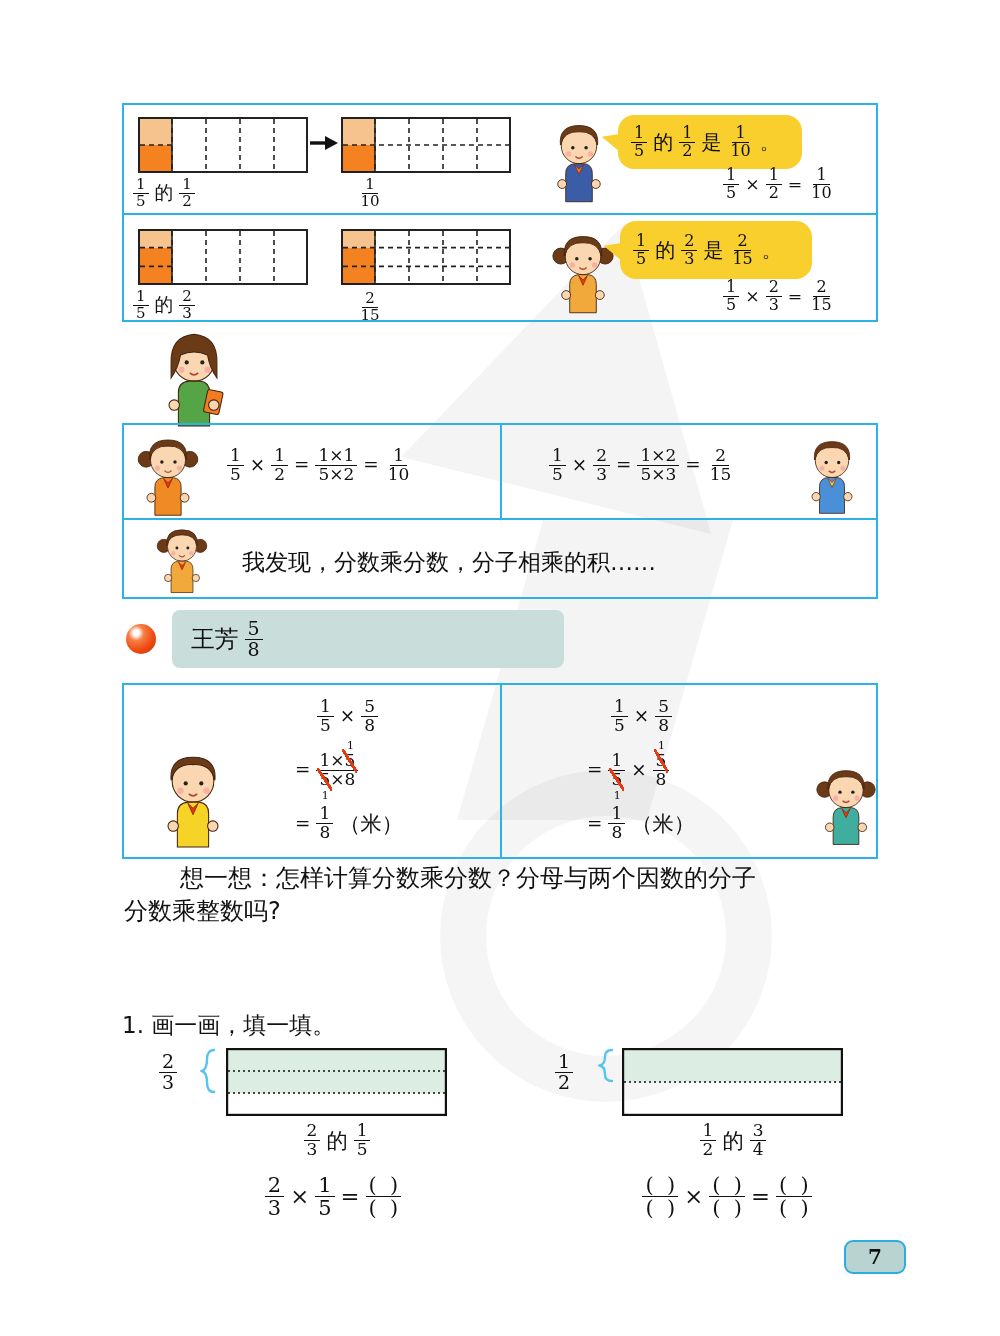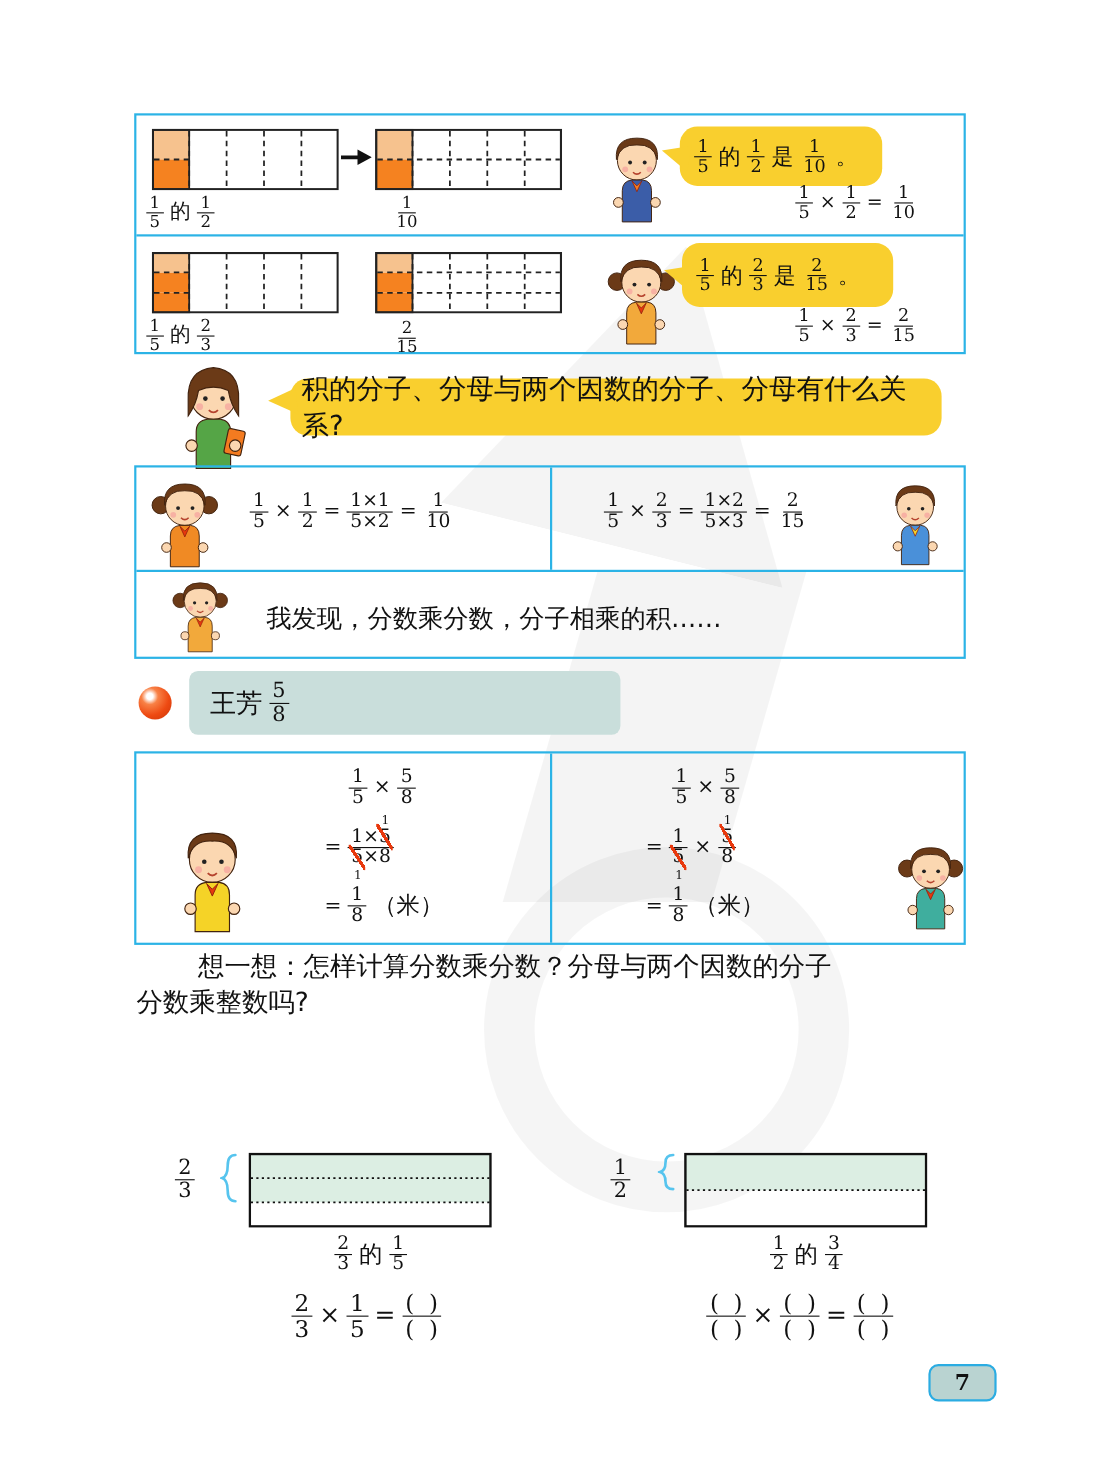--- a/index.html
+++ b/index.html
@@ -263,24 +263,20 @@
     <circle cx="28" cy="33" r="2" fill="#222"></circle>
         <circle cx="43" cy="33" r="2" fill="#222"></circle>
     <circle cx="23" cy="40" r="3" fill="#F6A8A0" opacity="0.8"></circle>
         <circle cx="48" cy="40" r="3" fill="#F6A8A0" opacity="0.8"></circle>
     <path d="M31,43 Q35,47 39,43" fill="none" stroke="#B5432E" stroke-width="1.6"></path>
     <path d="M20,94 L20,62 Q20,52 30,51 L41,51 Q50,52 50,62 L50,94 Z" fill="#55A546" stroke="#42230f"></path>
     <rect x="46" y="60" width="15" height="22" rx="2" fill="#F47B20" stroke="#42230f" transform="rotate(12 53 71)"></rect>
     <circle cx="16" cy="74" r="5" fill="#FBD7B1" stroke="#42230f"></circle>
     <circle cx="54" cy="74" r="5" fill="#FBD7B1" stroke="#42230f"></circle>
   </svg></div>
-  <div class="bubble" style="left:264px;top:344px;width:592px;height:52px;">
-    <span class="tail" style="left:-20px;top:10px;transform:rotate(-6deg);"></span>
-    <span style="font-size:25px;">积的分子、分母与两个因数的分子、分母有什么关系?</span>
-  </div>
 
   <div class="bluebox" style="left:122px;top:423px;width:752px;height:172px;">
     <div class="divider-v" style="left:376px;height:93px;"></div>
     <div class="divider-h" style="top:93px;"></div>
     <div class="charhost" style="left:12px;top:8px;width:64px;height:84px;"><svg viewBox="0 0 70 96" width="100%" height="100%" preserveAspectRatio="xMidYMid meet">
     <circle cx="10" cy="30" r="9" fill="#6B3A17" stroke="#42230f"></circle>
           <circle cx="60" cy="30" r="9" fill="#6B3A17" stroke="#42230f"></circle>
     <circle cx="35" cy="31" r="20" fill="#FBD7B1" stroke="#42230f"></circle>
     <path d="M14,30 Q12,8 35,8 Q58,8 56,30 Q52,14 35,15 Q18,14 14,30 Z" fill="#6B3A17" stroke="#42230f"></path>
     <circle cx="28" cy="33" r="2" fill="#222"></circle>
@@ -471,20 +467,21 @@
     <circle cx="54" cy="74" r="5" fill="#FBD7B1" stroke="#42230f"></circle>
   </svg></div>
   </div>
 
   <div class="abs think" style="left:124px;top:862px;width:756px;">
     <div style="padding-left:56px;">想一想：怎样计算分数乘分数？分母与两个因数的分子</div>
     <div>分数乘整数吗?</div>
   </div>
 
 
+  <div class="abs" style="left:122px;top:1010px;font-size:23px;">1. 画一画，填一填。</div>
 
   <div class="abs eq" style="left:156px;top:1052px;font-size:19px;">
       <span class="frac">
         <span class="fn"><span class="seg">2</span></span>
         <span class="fd"><span class="seg">3</span></span>
       </span>
     </div>
   <div class="abs" style="left:200px;top:1048px;"><svg width="16" height="46">
         <path d="M14,2 Q7,2 7,11.5 Q7,21.16 2,23 Q7,24.840000000000003 7,34.5 Q7,44 14,44" fill="none" stroke="#56C4EE" stroke-width="2.4" stroke-linecap="round"></path>
       </svg></div>

